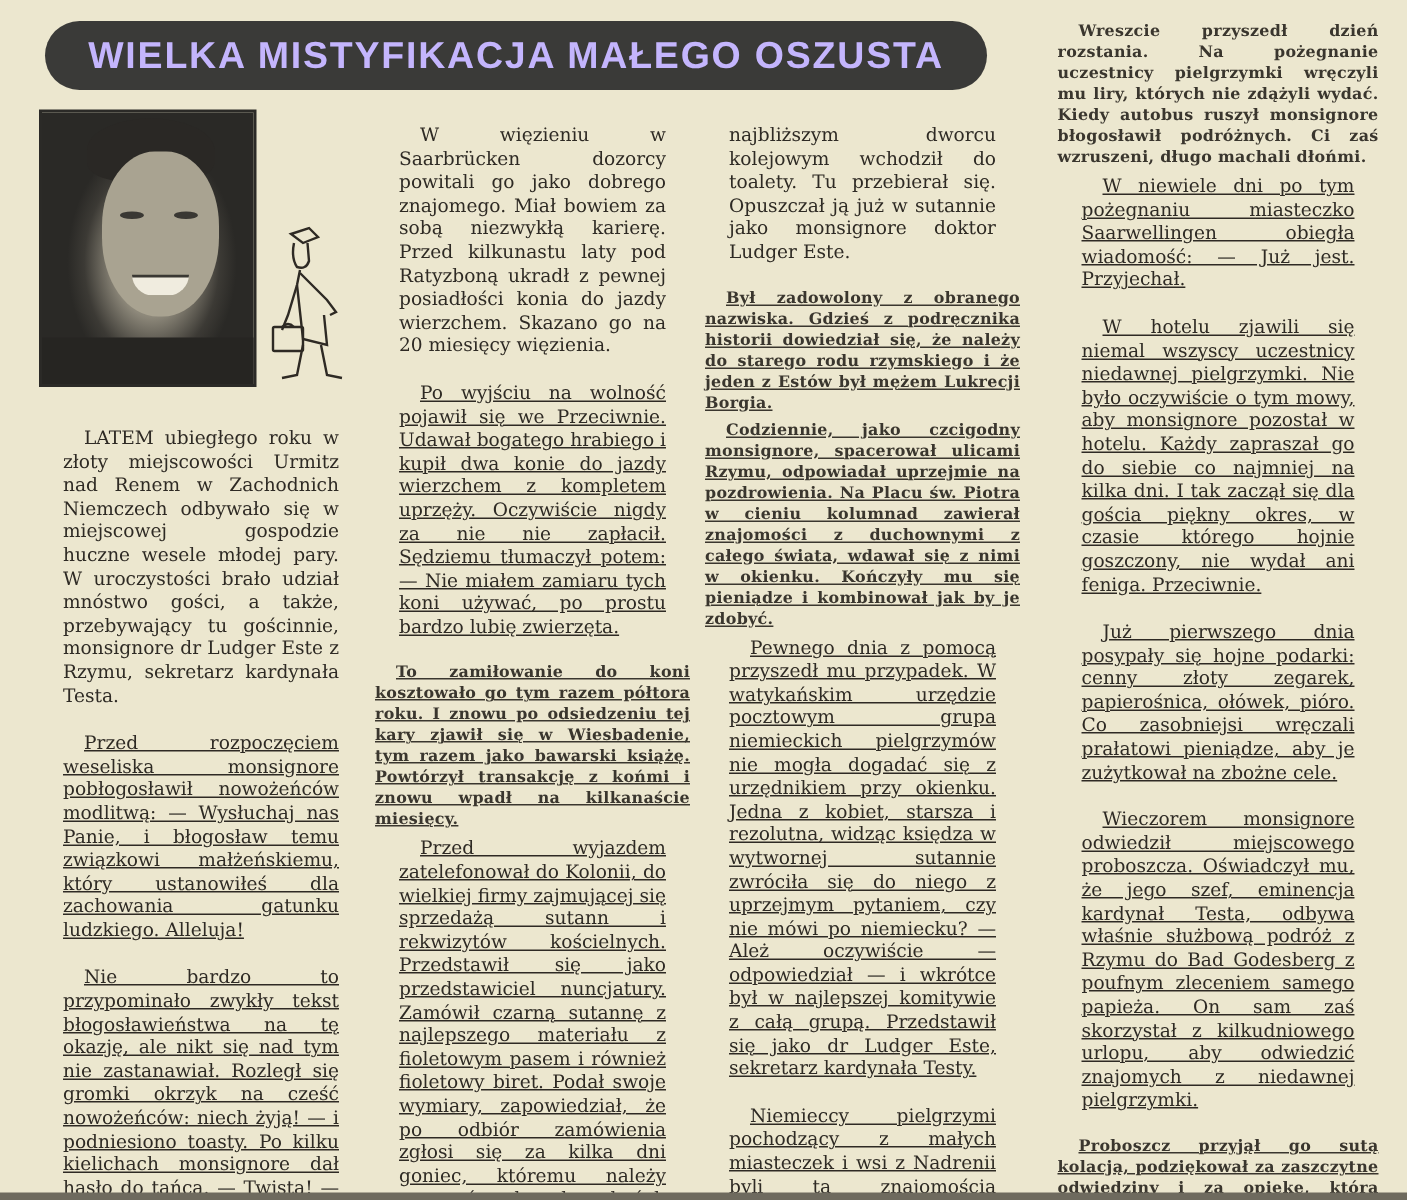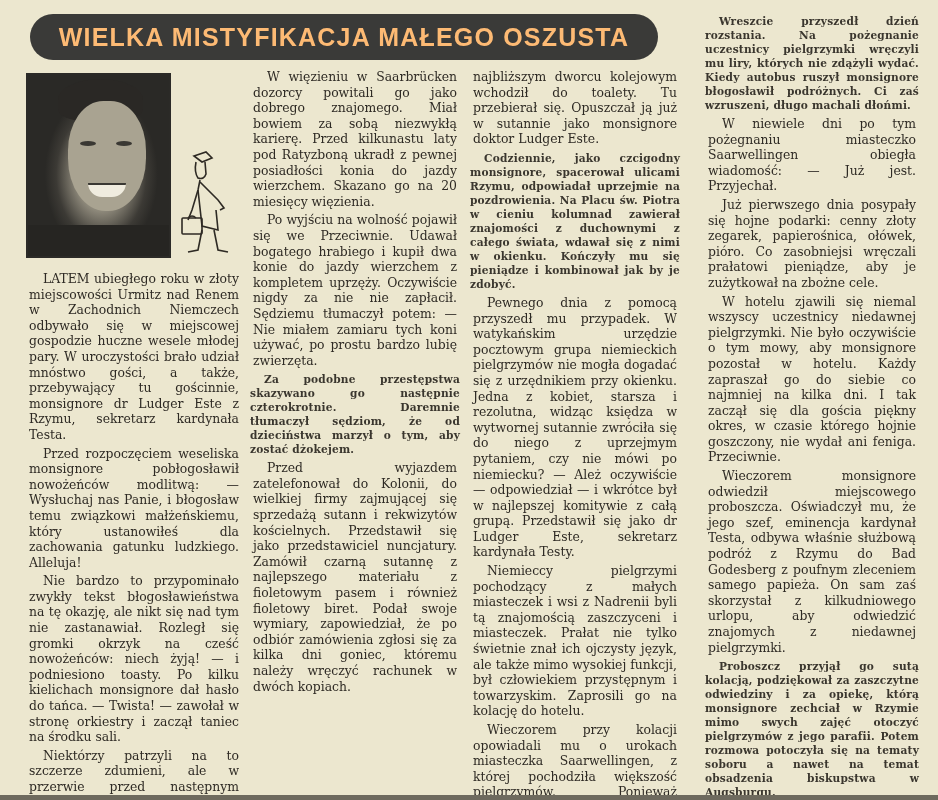--- a/index.html
+++ b/index.html
@@ -11,41 +11,41 @@
     color: #2e2a24;
   }
   .title-bar {
     position: absolute; left: 30px; top: 14px; width: 628px; height: 46px;
     background: #3a3a38; border-radius: 24px;
     display: flex; align-items: center; justify-content: center;
   }
   .title-bar span {
     font-family: "Liberation Sans", "DejaVu Sans", sans-serif;
     font-weight: bold; font-size: 25px; letter-spacing: 1.2px;
-    color: #fdba74; white-space: nowrap;
+    color: #c4b5fd; white-space: nowrap;
   }
   .photo {
     position: absolute; left: 26px; top: 73px; width: 145px; height: 185px;
     border: 2px solid #2b2a27; box-sizing: border-box;
     background: radial-gradient(ellipse 40% 45% at 52% 55%, #c8c2ad 0%, #8d887a 45%, #3c3a35 80%, #2a2926 100%);
     overflow: hidden;
   }
   .photo .hair { position:absolute; left:30px; top:4px; width:85px; height:42px; border-radius:50% 50% 30% 30%; background:#2a2825; }
   .photo .face { position:absolute; left:40px; top:26px; width:78px; height:110px; border-radius:45% 45% 48% 48%; background:#a9a391; }
   .photo .eye { position:absolute; top:66px; width:16px; height:5px; background:#3a3833; border-radius:50%; }
   .photo .mouth { position:absolute; left:60px; top:108px; width:38px; height:12px; background:#f0ecdf; border-radius:0 0 20px 20px; border-top:2px solid #3a3833; }
   .photo .collar { position:absolute; left:0; top:150px; width:145px; height:40px; background:#262522; }
   .figure { position:absolute; left:178px; top:150px; width:62px; height:110px; }
   .col {
     position: absolute; top: 0; font-size: 12.4px; line-height: 15.6px;
     text-align: justify; hyphens: manual;
   }
-  .col p { margin: 3px; text-indent: 14px; }
+  .col p { margin: 16px; text-indent: 14px; }
   .col p.small { font-size: 10.6px; line-height: 14px; font-weight: bold; color:#3a362e; margin: 4px 0; letter-spacing: .2px; }
-  .col p + p { margin-top: 1px; }
+  .col p + p { margin-top: 1px; text-decoration: underline; }
   #c1 { left: 26px; top: 268px; width: 216px; }
   #c2 { left: 250px; top: 66px; width: 210px; }
   #c3 { left: 470px; top: 66px; width: 210px; }
   #c4 { left: 705px; top: 10px; width: 214px; }
   .bottom-rule { position:absolute; left:0; top:795px; width:938px; height:5px; background:#6e6a5e; }
 </style>
 </head>
 <body>
 
 <div class="title-bar">
@@ -77,38 +77,39 @@
   <p>LATEM ubiegłego roku w złoty miejscowości Urmitz nad Renem w Zachodnich Niemczech odbywało się w miejscowej gospodzie huczne wesele młodej pary. W uroczystości brało udział mnóstwo gości, a także, przebywający tu gościnnie, monsignore dr Ludger Este z Rzymu, sekretarz kardynała Testa.</p>
   <p>Przed rozpoczęciem weseliska monsignore pobłogosławił nowożeńców modlitwą: — Wysłuchaj nas Panie, i błogosław temu związkowi małżeńskiemu, który ustanowiłeś dla zachowania gatunku ludzkiego. Alleluja!</p>
   <p>Nie bardzo to przypominało zwykły tekst błogosławieństwa na tę okazję, ale nikt się nad tym nie zastanawiał. Rozległ się gromki okrzyk na cześć nowożeńców: niech żyją! — i podniesiono toasty. Po kilku kielichach monsignore dał hasło do tańca. — Twista! — zawołał w stronę orkiestry i zaczął taniec na środku sali.</p>
   <p>Niektórzy patrzyli na to szczerze zdumieni, ale w przerwie przed następnym tańcem prałat uspokoił ich wątpliwości cytatem z pieśni króla Salomona na temat tańca Sulamit.</p>
 
 </div>
 
 <div class="col" id="c2">
   <p>W więzieniu w Saarbrücken dozorcy powitali go jako dobrego znajomego. Miał bowiem za sobą niezwykłą karierę. Przed kilkunastu laty pod Ratyzboną ukradł z pewnej posiadłości konia do jazdy wierzchem. Skazano go na 20 miesięcy więzienia.</p>
   <p>Po wyjściu na wolność pojawił się we Przeciwnie. Udawał bogatego hrabiego i kupił dwa konie do jazdy wierzchem z kompletem uprzęży. Oczywiście nigdy za nie nie zapłacił. Sędziemu tłumaczył potem: — Nie miałem zamiaru tych koni używać, po prostu bardzo lubię zwierzęta.</p>
-  <p class="small">Za podobne przestępstwa skazywano go następnie czterokrotnie. Daremnie tłumaczył sędziom, że od dzieciństwa marzył o tym, aby zostać dżokejem.</p>
+  <p class="small">To zamiłowanie do koni kosztowało go tym razem półtora roku. I znowu po odsiedzeniu tej kary zjawił się w Wiesbadenie, tym razem jako bawarski książę. Powtórzył transakcję z końmi i znowu wpadł na kilkanaście miesięcy.</p>
   <p>Przed wyjazdem zatelefonował do Kolonii, do wielkiej firmy zajmującej się sprzedażą sutann i rekwizytów kościelnych. Przedstawił się jako przedstawiciel nuncjatury. Zamówił czarną sutannę z najlepszego materiału z fioletowym pasem i również fioletowy biret. Podał swoje wymiary, zapowiedział, że po odbiór zamówienia zgłosi się za kilka dni goniec, któremu należy wręczyć rachunek w dwóch kopiach.</p>
 
 </div>
 
 <div class="col" id="c3">
   <p style="text-indent:0">najbliższym dworcu kolejowym wchodził do toalety. Tu przebierał się. Opuszczał ją już w sutannie jako monsignore doktor Ludger Este.</p>
+  <p class="small">Był zadowolony z obranego nazwiska. Gdzieś z podręcznika historii dowiedział się, że należy do starego rodu rzymskiego i że jeden z Estów był mężem Lukrecji Borgia.</p>
   <p class="small">Codziennie, jako czcigodny monsignore, spacerował ulicami Rzymu, odpowiadał uprzejmie na pozdrowienia. Na Placu św. Piotra w cieniu kolumnad zawierał znajomości z duchownymi z całego świata, wdawał się z nimi w okienku. Kończyły mu się pieniądze i kombinował jak by je zdobyć.</p>
   <p>Pewnego dnia z pomocą przyszedł mu przypadek. W watykańskim urzędzie pocztowym grupa niemieckich pielgrzymów nie mogła dogadać się z urzędnikiem przy okienku. Jedna z kobiet, starsza i rezolutna, widząc księdza w wytwornej sutannie zwróciła się do niego z uprzejmym pytaniem, czy nie mówi po niemiecku? — Ależ oczywiście — odpowiedział — i wkrótce był w najlepszej komitywie z całą grupą. Przedstawił się jako dr Ludger Este, sekretarz kardynała Testy.</p>
   <p>Niemieccy pielgrzymi pochodzący z małych miasteczek i wsi z Nadrenii byli tą znajomością zaszczyceni i miasteczek. Prałat nie tylko świetnie znał ich ojczysty język, ale także mimo wysokiej funkcji, był człowiekiem przystępnym i towarzyskim. Zaprosili go na kolację do hotelu.</p>
   <p>Wieczorem przy kolacji opowiadali mu o urokach miasteczka Saarwellingen, z której pochodziła większość pielgrzymów. Ponieważ monsignore chętnie słuchał ich opowieści, zaprosili go aby odwiedził ich miasteczko. — Nie wiem, czy moje obowiązki mi na to pozwolą — powiedział. — Muszę poprosić kardynała. Ale naprawdę chętnie bym was odwiedził.</p>
 
 </div>
 
 <div class="col" id="c4">
   <p class="small">Wreszcie przyszedł dzień rozstania. Na pożegnanie uczestnicy pielgrzymki wręczyli mu liry, których nie zdążyli wydać. Kiedy autobus ruszył monsignore błogosławił podróżnych. Ci zaś wzruszeni, długo machali dłońmi.</p>
   <p>W niewiele dni po tym pożegnaniu miasteczko Saarwellingen obiegła wiadomość: — Już jest. Przyjechał.</p>
+  <p>W hotelu zjawili się niemal wszyscy uczestnicy niedawnej pielgrzymki. Nie było oczywiście o tym mowy, aby monsignore pozostał w hotelu. Każdy zapraszał go do siebie co najmniej na kilka dni. I tak zaczął się dla gościa piękny okres, w czasie którego hojnie goszczony, nie wydał ani feniga. Przeciwnie.</p>
   <p>Już pierwszego dnia posypały się hojne podarki: cenny złoty zegarek, papierośnica, ołówek, pióro. Co zasobniejsi wręczali prałatowi pieniądze, aby je zużytkował na zbożne cele.</p>
-  <p>W hotelu zjawili się niemal wszyscy uczestnicy niedawnej pielgrzymki. Nie było oczywiście o tym mowy, aby monsignore pozostał w hotelu. Każdy zapraszał go do siebie co najmniej na kilka dni. I tak zaczął się dla gościa piękny okres, w czasie którego hojnie goszczony, nie wydał ani feniga. Przeciwnie.</p>
   <p>Wieczorem monsignore odwiedził miejscowego proboszcza. Oświadczył mu, że jego szef, eminencja kardynał Testa, odbywa właśnie służbową podróż z Rzymu do Bad Godesberg z poufnym zleceniem samego papieża. On sam zaś skorzystał z kilkudniowego urlopu, aby odwiedzić znajomych z niedawnej pielgrzymki.</p>
   <p class="small">Proboszcz przyjął go sutą kolacją, podziękował za zaszczytne odwiedziny i za opiekę, którą monsignore zechciał w Rzymie mimo swych zajęć otoczyć pielgrzymów z jego parafii. Potem rozmowa potoczyła się na tematy soboru a nawet na temat obsadzenia biskupstwa w Augsburgu.</p>
   <p>Z kolei monsignore przypomniał sobie, że w pielgrzymce było także parę osób z niewielkiej miejscowości Urmitz nad Renem. Tu został także bardzo serdecznie przywitany. Zamieszkał na plebanii. Miejscowy proboszcz z radością przyjął jego pojawienie się, ponieważ złożony chorobą nie mógł wypełniać swych obowiązków.</p>
 
 </div>
 
 <div class="bottom-rule"></div>
 
 </body></html>

